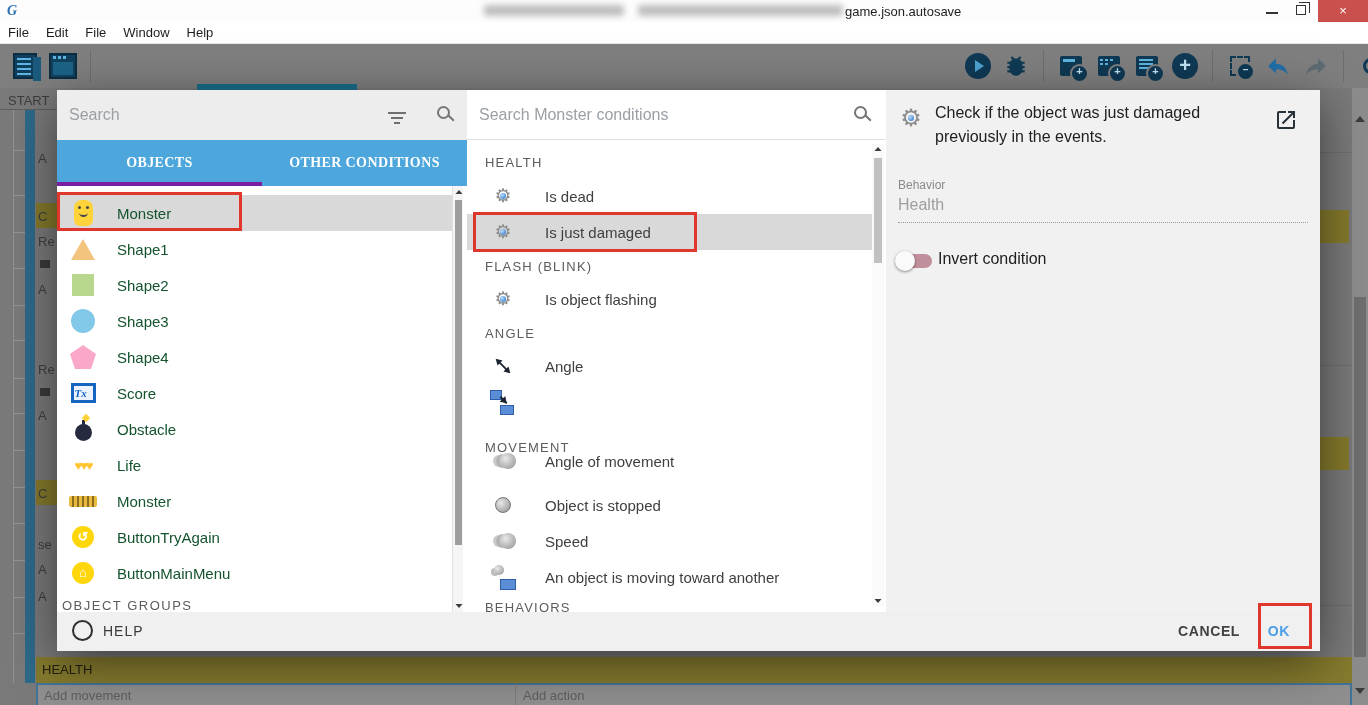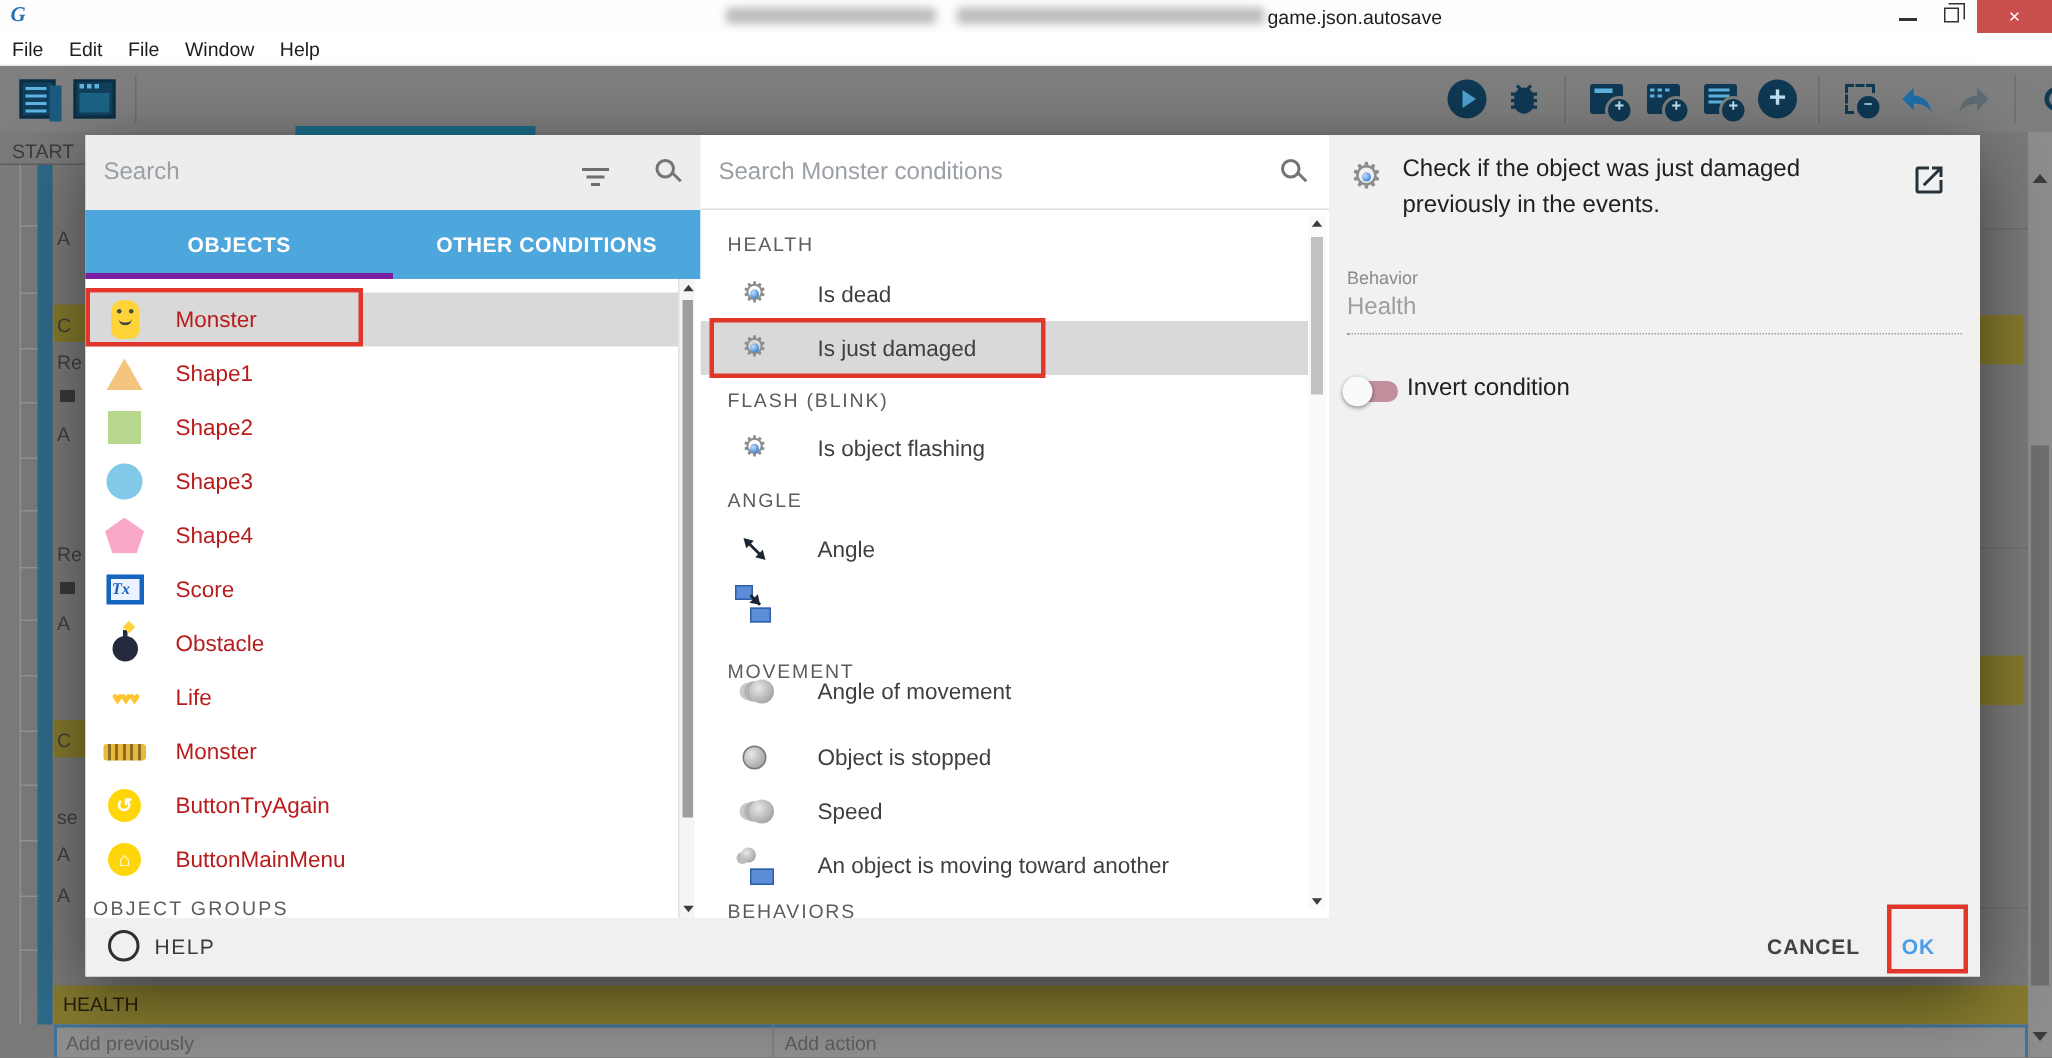--- a/index.html
+++ b/index.html
@@ -103,29 +103,29 @@
   .l-search input::placeholder, .m-search input::placeholder { color:#9aa0a6; opacity:1; }
   .ic-filter { left:331px; top:22px; width:18px; height:2px; background:#6f6f6f; }
   .ic-filter::before { content:""; position:absolute; top:5px; left:3px; width:12px; height:2px; background:#6f6f6f; }
   .ic-filter::after { content:""; position:absolute; top:10px; left:6px; width:6px; height:2px; background:#6f6f6f; }
   .ic-mag { width:13px; height:13px; border:2px solid #757575; border-radius:50%; position:absolute; }
   .ic-mag::after { content:""; position:absolute; width:8px; height:2px; background:#757575;
       transform:rotate(45deg); right:-7px; bottom:-2px; }
 
   .tabs { left:0; top:50px; width:410px; height:46px; background:#4da6dc; display:flex; }
   .tab { width:205px; height:46px; color:#fff; font-size:14px; font-weight:bold; letter-spacing:.4px;
-         display:flex; align-items:center; justify-content:center; position:relative; }
+         display:flex; align-items:center; justify-content:center; position:relative;font-family:Liberation Serif, serif; }
   .tab.active::after { content:""; position:absolute; left:0; bottom:0; width:100%; height:4px; background:#7b1fa2; }
 
   .l-list { left:0; top:96px; width:410px; height:426px; background:#fff; overflow:hidden; }
   .obj-row { position:absolute; left:0; width:395px; height:36px; display:flex; align-items:center;
              padding-left:8px; }
   .obj-row.sel { background:#d9d9d9; }
   .obj-ic { width:36px; display:flex; align-items:center; justify-content:center; flex:none; }
-  .obj-label { margin-left:16px; font-size:15px; color:#b91c1c; }
+  .obj-label { margin-left:16px; font-size:15px; color:#14532d; }
   .groups-header { position:absolute; left:5px; top:412px; font-size:13px; color:#5c5c5c; letter-spacing:1.5px; }
 
   .l-scroll { left:395px; top:96px; width:11px; height:426px; background:#f5f5f5; border-left:1px solid #e0e0e0; }
   .l-thumb { position:absolute; left:2px; top:14px; width:7px; height:345px; background:#9e9e9e; }
 
   .m-search { left:410px; top:0; width:419px; height:50px; background:#fff; border-bottom:1px solid #e0e0e0;padding-left:20px; }
   .m-list { left:410px; top:50px; width:419px; height:472px; background:#fff; overflow:hidden; }
   .cond-header { position:absolute; left:18px; font-size:13px; color:#5c5c5c; letter-spacing:1.2px; }
   .cond-row { position:absolute; left:0; width:405px; height:36px; display:flex; align-items:center; padding-left:20px; }
   .cond-row.sel { background:#d9d9d9; }
@@ -334,21 +334,21 @@
   <div class="abs vscroll">
     <div class="tri-up" style="position:absolute;left:3px;top:28px;"></div>
     <div class="tri-down" style="position:absolute;left:3px;top:600px;"></div>
   </div>
   <div class="abs vthumb"></div>
 
   <div class="abs bg-health-row"></div>
   <span class="abs bg-health-label">HEALTH</span>
   <div class="abs bg-add-row"></div>
   <div class="abs bg-add-div"></div>
-  <span class="abs bg-addtext" style="left:44px">Add previously</span>
+  <span class="abs bg-addtext" style="left:44px">Add movement</span>
   <span class="abs bg-addtext" style="left:523px">Add action</span>
 
   <div class="abs" id="dlg">
 
     <div class="p l-search">
       <input type="text" readonly="" placeholder="Search" style="">
       <div class="p ic-filter"></div>
       <div class="ic-mag" style="left:380px;top:16px;"></div>
     </div>
 

